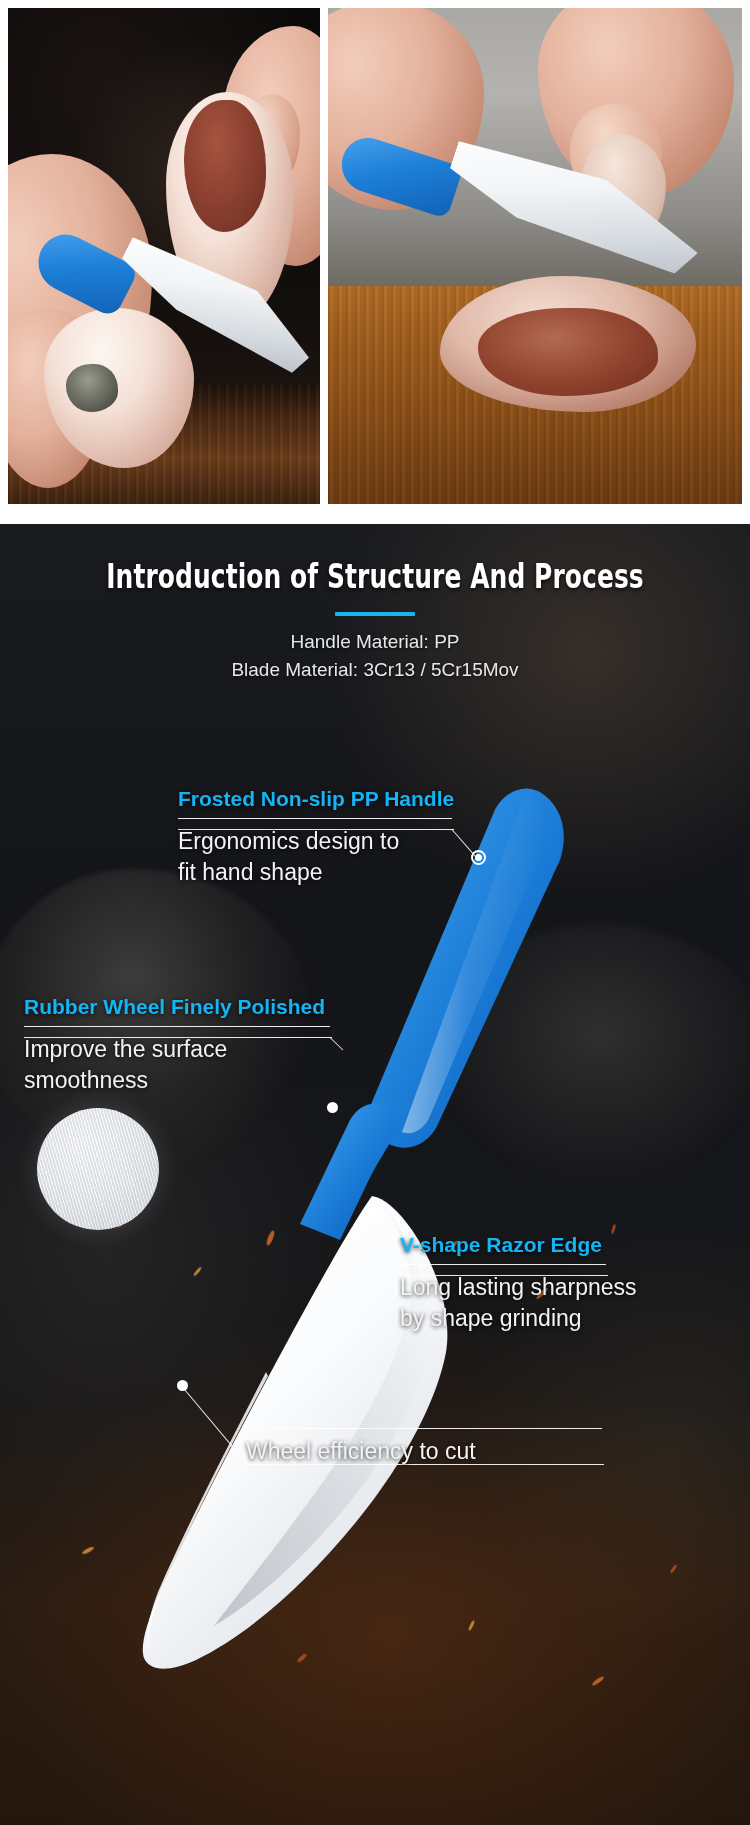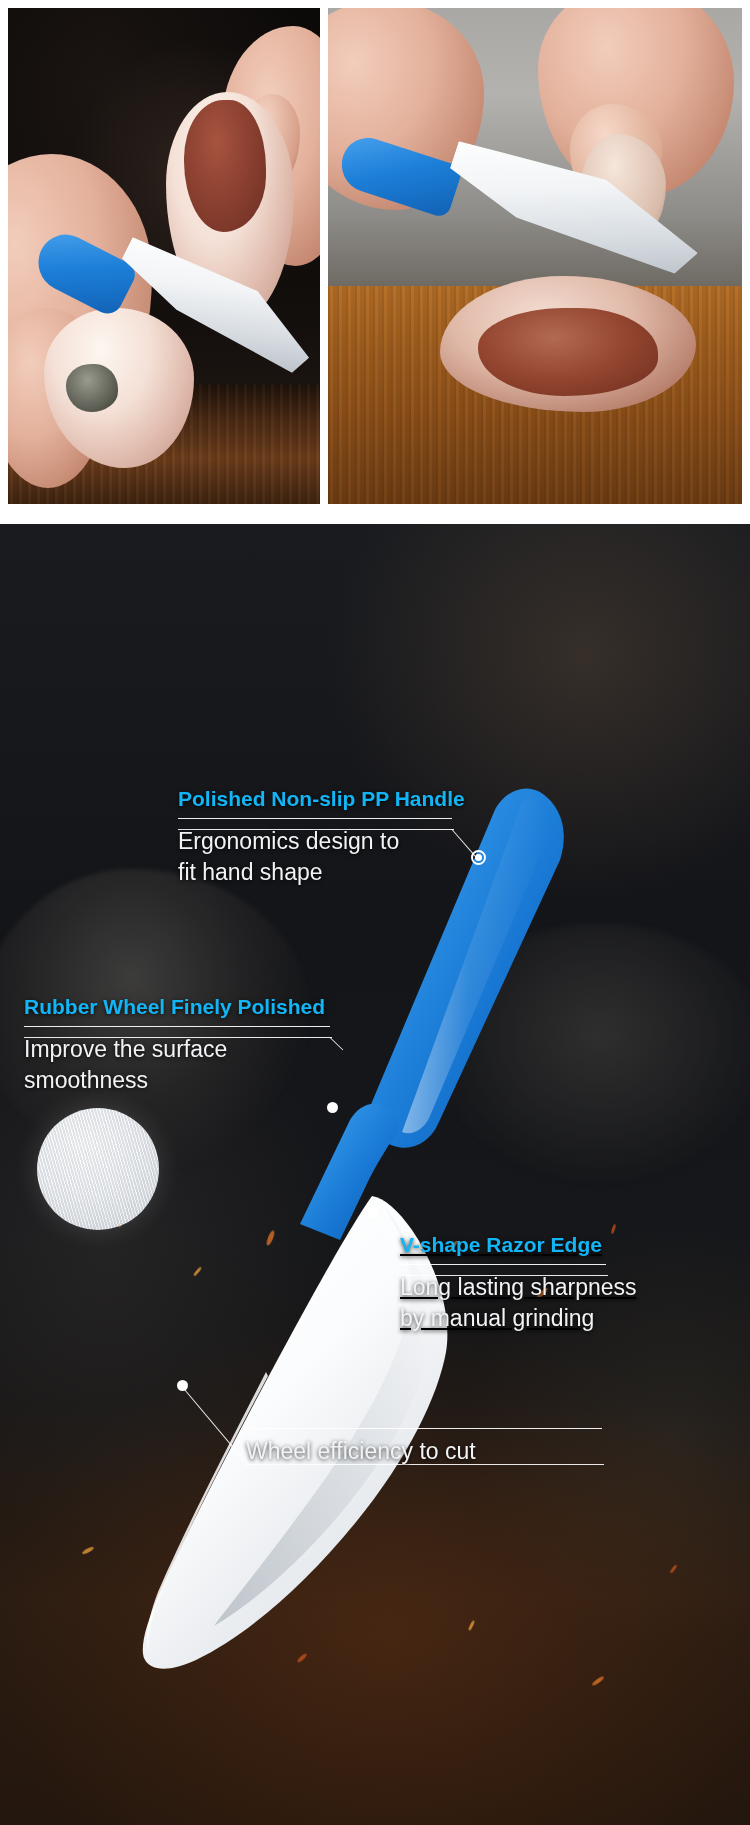--- a/index.html
+++ b/index.html
@@ -91,21 +91,21 @@
   .callout .c-title{margin:0;font-weight:700;font-size:21px;line-height:1.2;
     white-space:nowrap;text-shadow:0 1px 4px rgba(0,0,0,.8);}
   .callout .c-rule{height:1px;background:#ffffff;opacity:.92;margin-top:7px;}
   .callout .c-desc{margin:7px 0 0;color:#f2f3f4;font-size:23px;line-height:1.33;
     font-weight:400;text-shadow:0 1px 4px rgba(0,0,0,.8);}
 
   .c1{left:178px;top:262px;}
   .c1 .c-rule{width:274px;}
   .c2{left:24px;top:470px;}
   .c2 .c-rule{width:306px;}
-  .c3{left:400px;top:708px;text-decoration:underline;}
+  .c3{left:400px;top:708px;}
   .c3 .c-rule{width:206px;}
   .c4{left:246px;top:897px;}
   .c4 .c-rule{width:356px;}
 
   .dot{position:absolute;width:15px;height:15px;border-radius:50%;
     border:2px solid #ffffff;background:transparent;box-sizing:border-box;}
   .dot::after{content:"";position:absolute;left:50%;top:50%;width:7px;height:7px;
     margin:-3.5px 0 0 -3.5px;border-radius:50%;background:#ffffff;}
   .dot.plain{border:none;}
   .dot.plain::after{width:9px;height:9px;margin:-4.5px 0 0 -4.5px;}
@@ -191,20 +191,26 @@
     <div class="spark s2" style="left:452px;top:716px;width:3px;height:12px;transform:rotate(34deg);"></div>
     <div class="spark" style="left:540px;top:762px;width:4px;height:15px;transform:rotate(46deg);"></div>
     <div class="spark s3" style="left:612px;top:700px;width:3px;height:10px;transform:rotate(18deg);"></div>
     <div class="spark s2" style="left:86px;top:1020px;width:4px;height:13px;transform:rotate(62deg);"></div>
     <div class="spark" style="left:158px;top:1084px;width:5px;height:17px;transform:rotate(30deg);"></div>
     <div class="spark s3" style="left:300px;top:1128px;width:4px;height:12px;transform:rotate(48deg);"></div>
     <div class="spark s2" style="left:470px;top:1096px;width:3px;height:11px;transform:rotate(26deg);"></div>
     <div class="spark" style="left:596px;top:1150px;width:4px;height:14px;transform:rotate(54deg);"></div>
     <div class="spark s3" style="left:672px;top:1040px;width:3px;height:10px;transform:rotate(36deg);"></div>
 
+    <div class="heading-wrap">
+      <h1 class="main-title">Introduction of Structure And Process</h1>
+      <div class="title-rule" style="background:#1ab4f0;"></div>
+      <p class="spec first">Handle Material: PP</p>
+      <p class="spec">Blade Material: 3Cr13 / 5Cr15Mov</p>
+    </div>
 
     <svg class="knife" viewBox="0 0 750 1301">
       <defs>
         <linearGradient id="handleGrad" x1="0" y1="0" x2="1" y2="1">
           <stop offset="0%" stop-color="#5ab4f4"></stop>
           <stop offset="26%" stop-color="#2e92e4"></stop>
           <stop offset="58%" stop-color="#1878d4"></stop>
           <stop offset="100%" stop-color="#0d5aa8"></stop>
         </linearGradient>
         <linearGradient id="handleHi" x1="0" y1="0" x2="1" y2="0">
@@ -269,38 +275,38 @@
 
     <div class="leader" style="left:400px;top:751px;width:208px;"></div>
     <div class="leader" style="left:372px;top:689px;width:74px;transform:rotate(48deg);"></div>
     <div class="dot plain" style="left:367px;top:683px;width:11px;height:11px;background:#fff;"></div>
 
     <div class="leader" style="left:246px;top:940px;width:358px;"></div>
     <div class="leader" style="left:182px;top:862px;width:104px;transform:rotate(50deg);"></div>
     <div class="dot plain" style="left:177px;top:856px;width:11px;height:11px;background:#fff;"></div>
 
     <div class="callout c1">
-      <p class="c-title" style="color:#12b5f5;">Polished Non-slip PP Handle</p>
+      <p class="c-title" style="color:#12b5f5;">Frosted Non-slip PP Handle</p>
       <div class="c-rule"></div>
       <p class="c-desc" style="white-space:pre-line;">Ergonomics design to
 fit hand shape</p>
     </div>
 
     <div class="callout c2">
       <p class="c-title" style="color:#12b5f5;">Rubber Wheel Finely Polished</p>
       <div class="c-rule"></div>
       <p class="c-desc" style="white-space:pre-line;">Improve the surface
 smoothness</p>
     </div>
 
     <div class="callout c3">
       <p class="c-title" style="color:#12b5f5;">V-shape Razor Edge</p>
       <div class="c-rule"></div>
       <p class="c-desc" style="white-space:pre-line;">Long lasting sharpness
-by manual grinding</p>
+by shape grinding</p>
     </div>
 
     <div class="callout c4">
       <div class="c-rule"></div>
       <p class="c-desc" style="white-space:pre-line;">Wheel efficiency to cut</p>
     </div>
 
   </div>
 </div>
 

